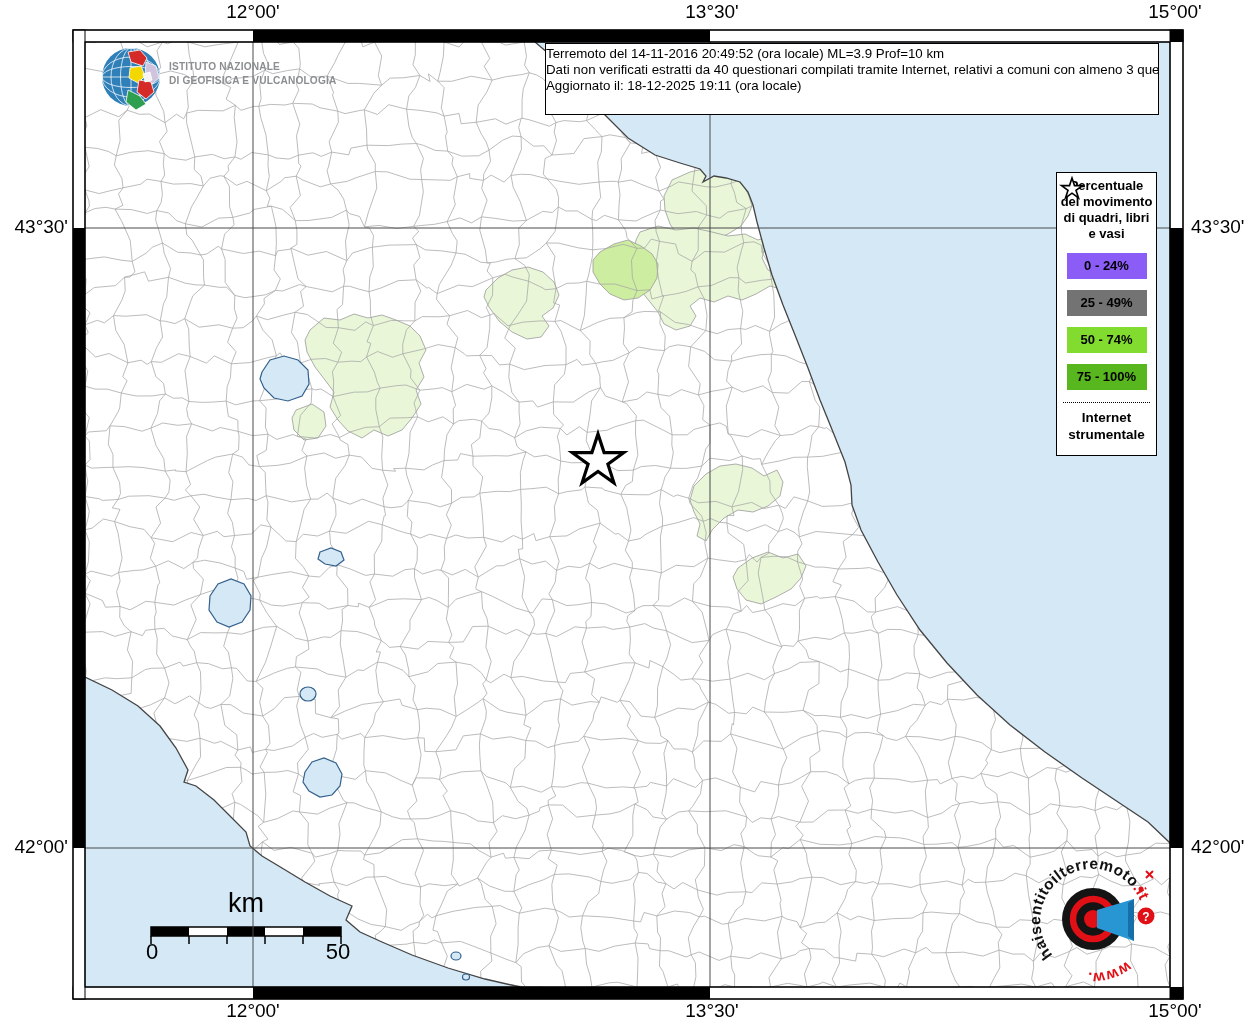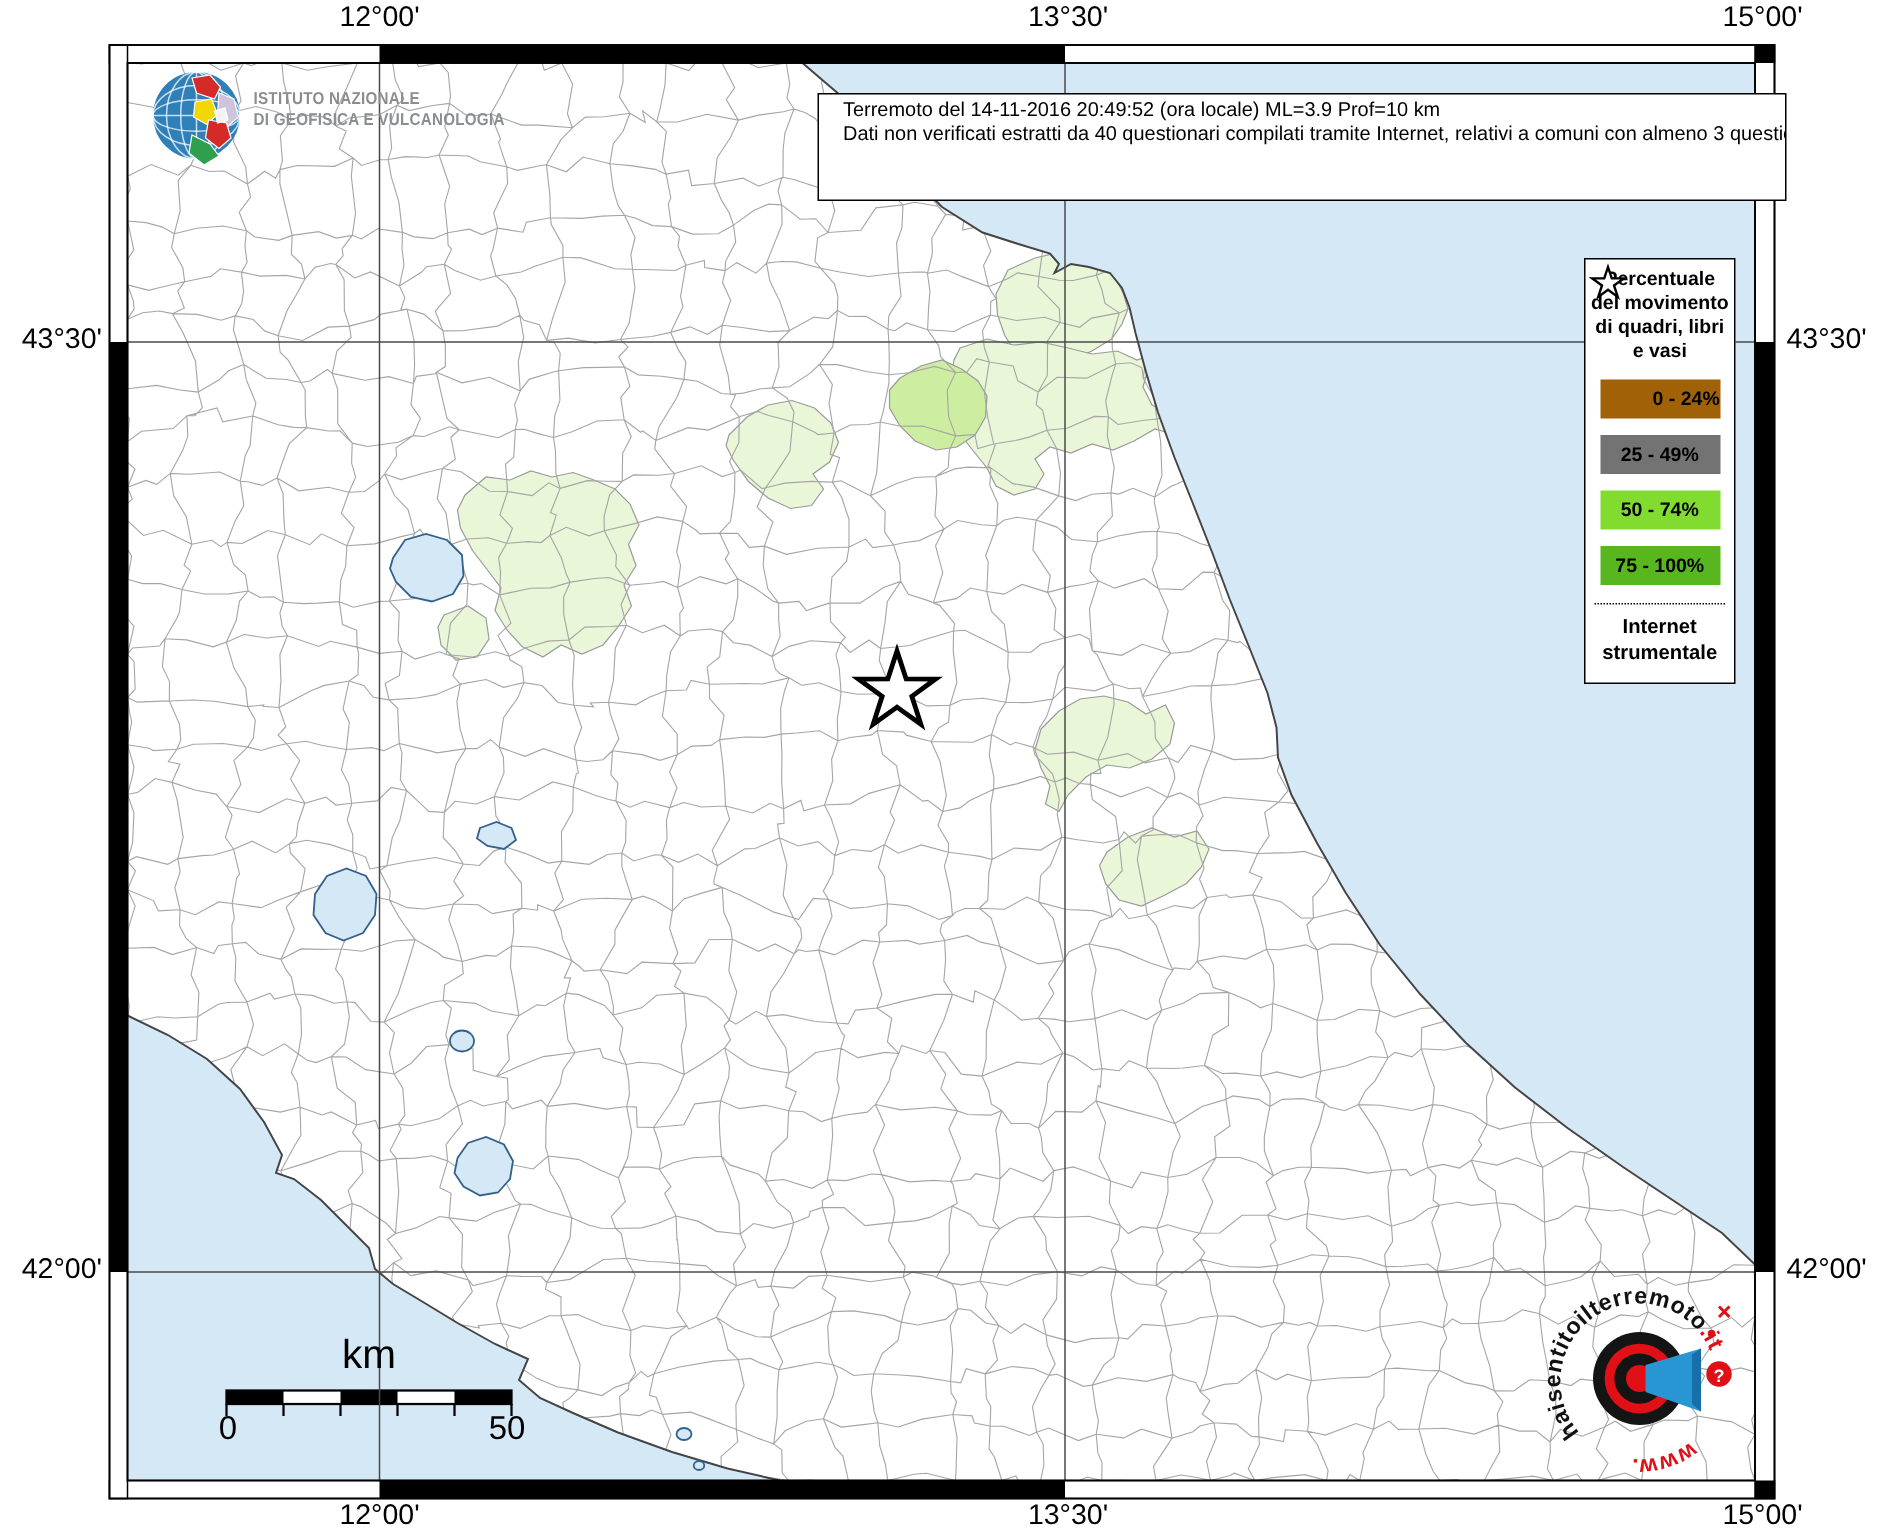--- a/index.html
+++ b/index.html
@@ -2,22 +2,22 @@
 <html><head>
 <meta charset="utf-8">
 <style>
   html,body{margin:0;padding:0;background:#fff;}
   .stage{position:relative;width:1256px;height:1024px;background:#fff;overflow:hidden;
          font-family:"Liberation Sans",sans-serif;color:#000;}
   svg{position:absolute;left:0;top:0;}
   .tick{position:absolute;font-size:19px;color:#000;white-space:nowrap;}
   .tick.center{transform:translateX(-50%);}
   .tick.rightal{text-align:right;}
-  .infobox{position:absolute;left:545px;top:62px;width:612px;height:66px;background:#fff;
-           border:1.3px solid #000;padding:2px 16px;font-size:13.3px;line-height:16px;
+  .infobox{position:absolute;left:545px;top:43px;width:612px;height:66px;background:#fff;
+           border:1.3px solid #000;padding:2px 0;font-size:13.3px;line-height:16px;
            white-space:nowrap;overflow:hidden;}
   .legend{position:absolute;left:1056px;top:172px;width:93px;background:#fff;
           border:1.3px solid #000;padding:5px 3px 8px 3px;text-align:center;}
   .legend .ltitle{font-size:13px;font-weight:bold;line-height:16px;margin-bottom:6px;}
   .swatch{width:80px;height:26px;margin:11px auto 0 auto;font-size:13px;font-weight:bold;
           line-height:26px;text-align:center;}
   .lsep{border-top:1.5px dotted #000;width:87px;margin:12px auto 6px auto;}
   .epilabel{font-size:13.5px;font-weight:bold;line-height:17px;margin-bottom:4px;}
   .ingv-text{position:absolute;left:169px;top:60px;color:#8a8e91;font-weight:600;
              font-size:11.5px;line-height:13.5px;letter-spacing:.2px;
@@ -168,25 +168,26 @@
   <div class="tick" style="left:1191px;top:836px;">42°00'</div>
 
   <div class="ingv-text">
     <div>ISTITUTO NAZIONALE</div>
     <div>DI GEOFISICA E VULCANOLOGIA</div>
   </div>
 
   <div class="infobox">
     <div>Terremoto del 14-11-2016 20:49:52 (ora locale) ML=3.9 Prof=10 km</div>
     <div>Dati non verificati estratti da 40 questionari compilati tramite Internet, relativi a comuni con almeno 3 questionari.</div>
+    <div>Aggiornato il: 18-12-2025 19:11 (ora locale)</div>
   </div>
 
   <div class="legend">
     <div class="ltitle">Percentuale del movimento di quadri, libri e vasi</div>
-    <div class="swatch" style="background-color: #a16207; text-align: right;">0 - 24%</div>
+    <div class="swatch" style="background-color: #8b5cf6;">0 - 24%</div>
     <div class="swatch" style="background-color: #737373;">25 - 49%</div>
     <div class="swatch" style="background-color: rgb(130, 220, 48);">50 - 74%</div>
     <div class="swatch" style="background-color: rgb(88, 183, 30);">75 - 100%</div>
     <div class="lsep"></div>
     <div class="epilabel">Internet strumentale</div>
     <svg width="30" height="28" viewBox="0 0 30 28">
       <path id="legend-star" fill="#fff" stroke="#000" stroke-width="1.6" d="M15.0,5.0L17.5,12.6L25.5,12.6L19.0,17.3L21.5,24.9L15.0,20.2L8.5,24.9L11.0,17.3L4.5,12.6L12.5,12.6Z"></path>
     </svg>
   </div>
 

